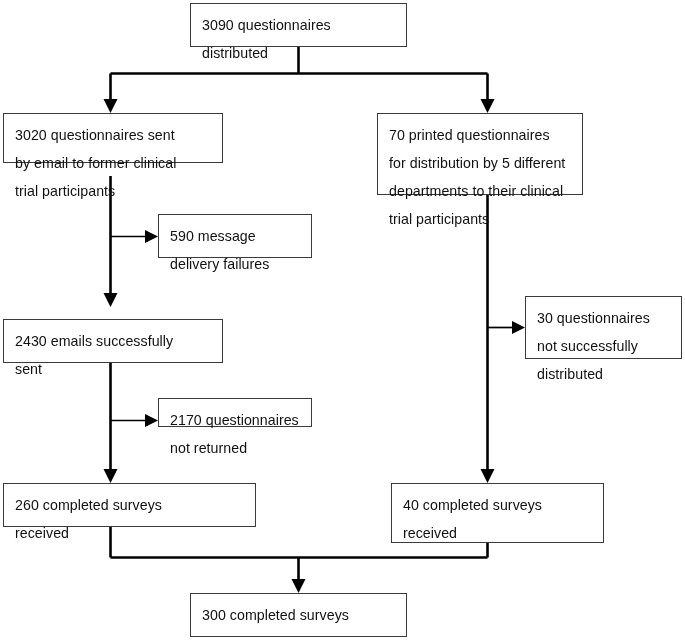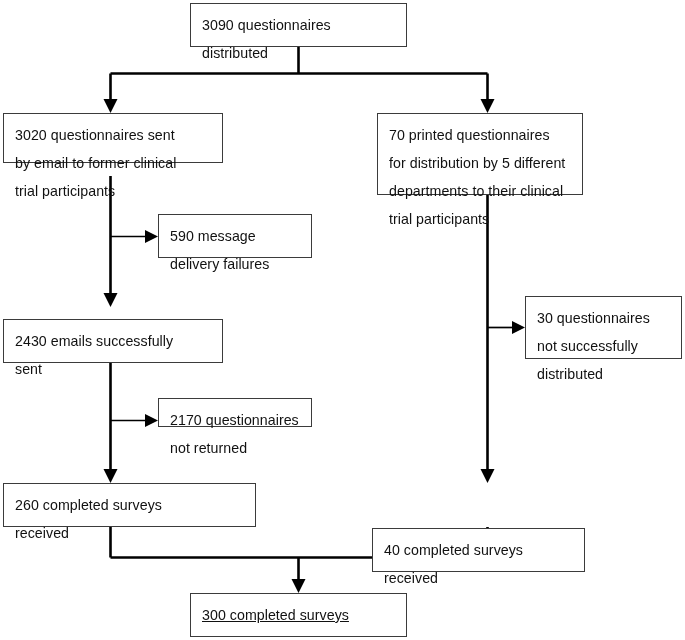--- a/index.html
+++ b/index.html
@@ -124,18 +124,18 @@
   <div class="node" style="left:525px; top:296px; width:157px; height:63px;">30 questionnaires
 not successfully
 distributed</div>
 
   <div class="node" style="left:158px; top:398px; width:154px; height:29px;">2170 questionnaires
 not returned</div>
 
   <div class="node" style="left:3px; top:483px; width:253px; height:44px;">260 completed surveys
 received</div>
 
-  <div class="node" style="left:372px; top:483px; width:213px; height:44px;margin-top:45px;">40 completed surveys
+  <div class="node" style="left:391px; top:483px; width:213px; height:60px;">40 completed surveys
 received</div>
 
-  <div class="node" style="left:190px; top:593px; width:217px; height:44px;text-decoration:underline;">300 completed surveys</div>
+  <div class="node" style="left:190px; top:593px; width:217px; height:44px;">300 completed surveys</div>
 
 </div>
 
 </body></html>

